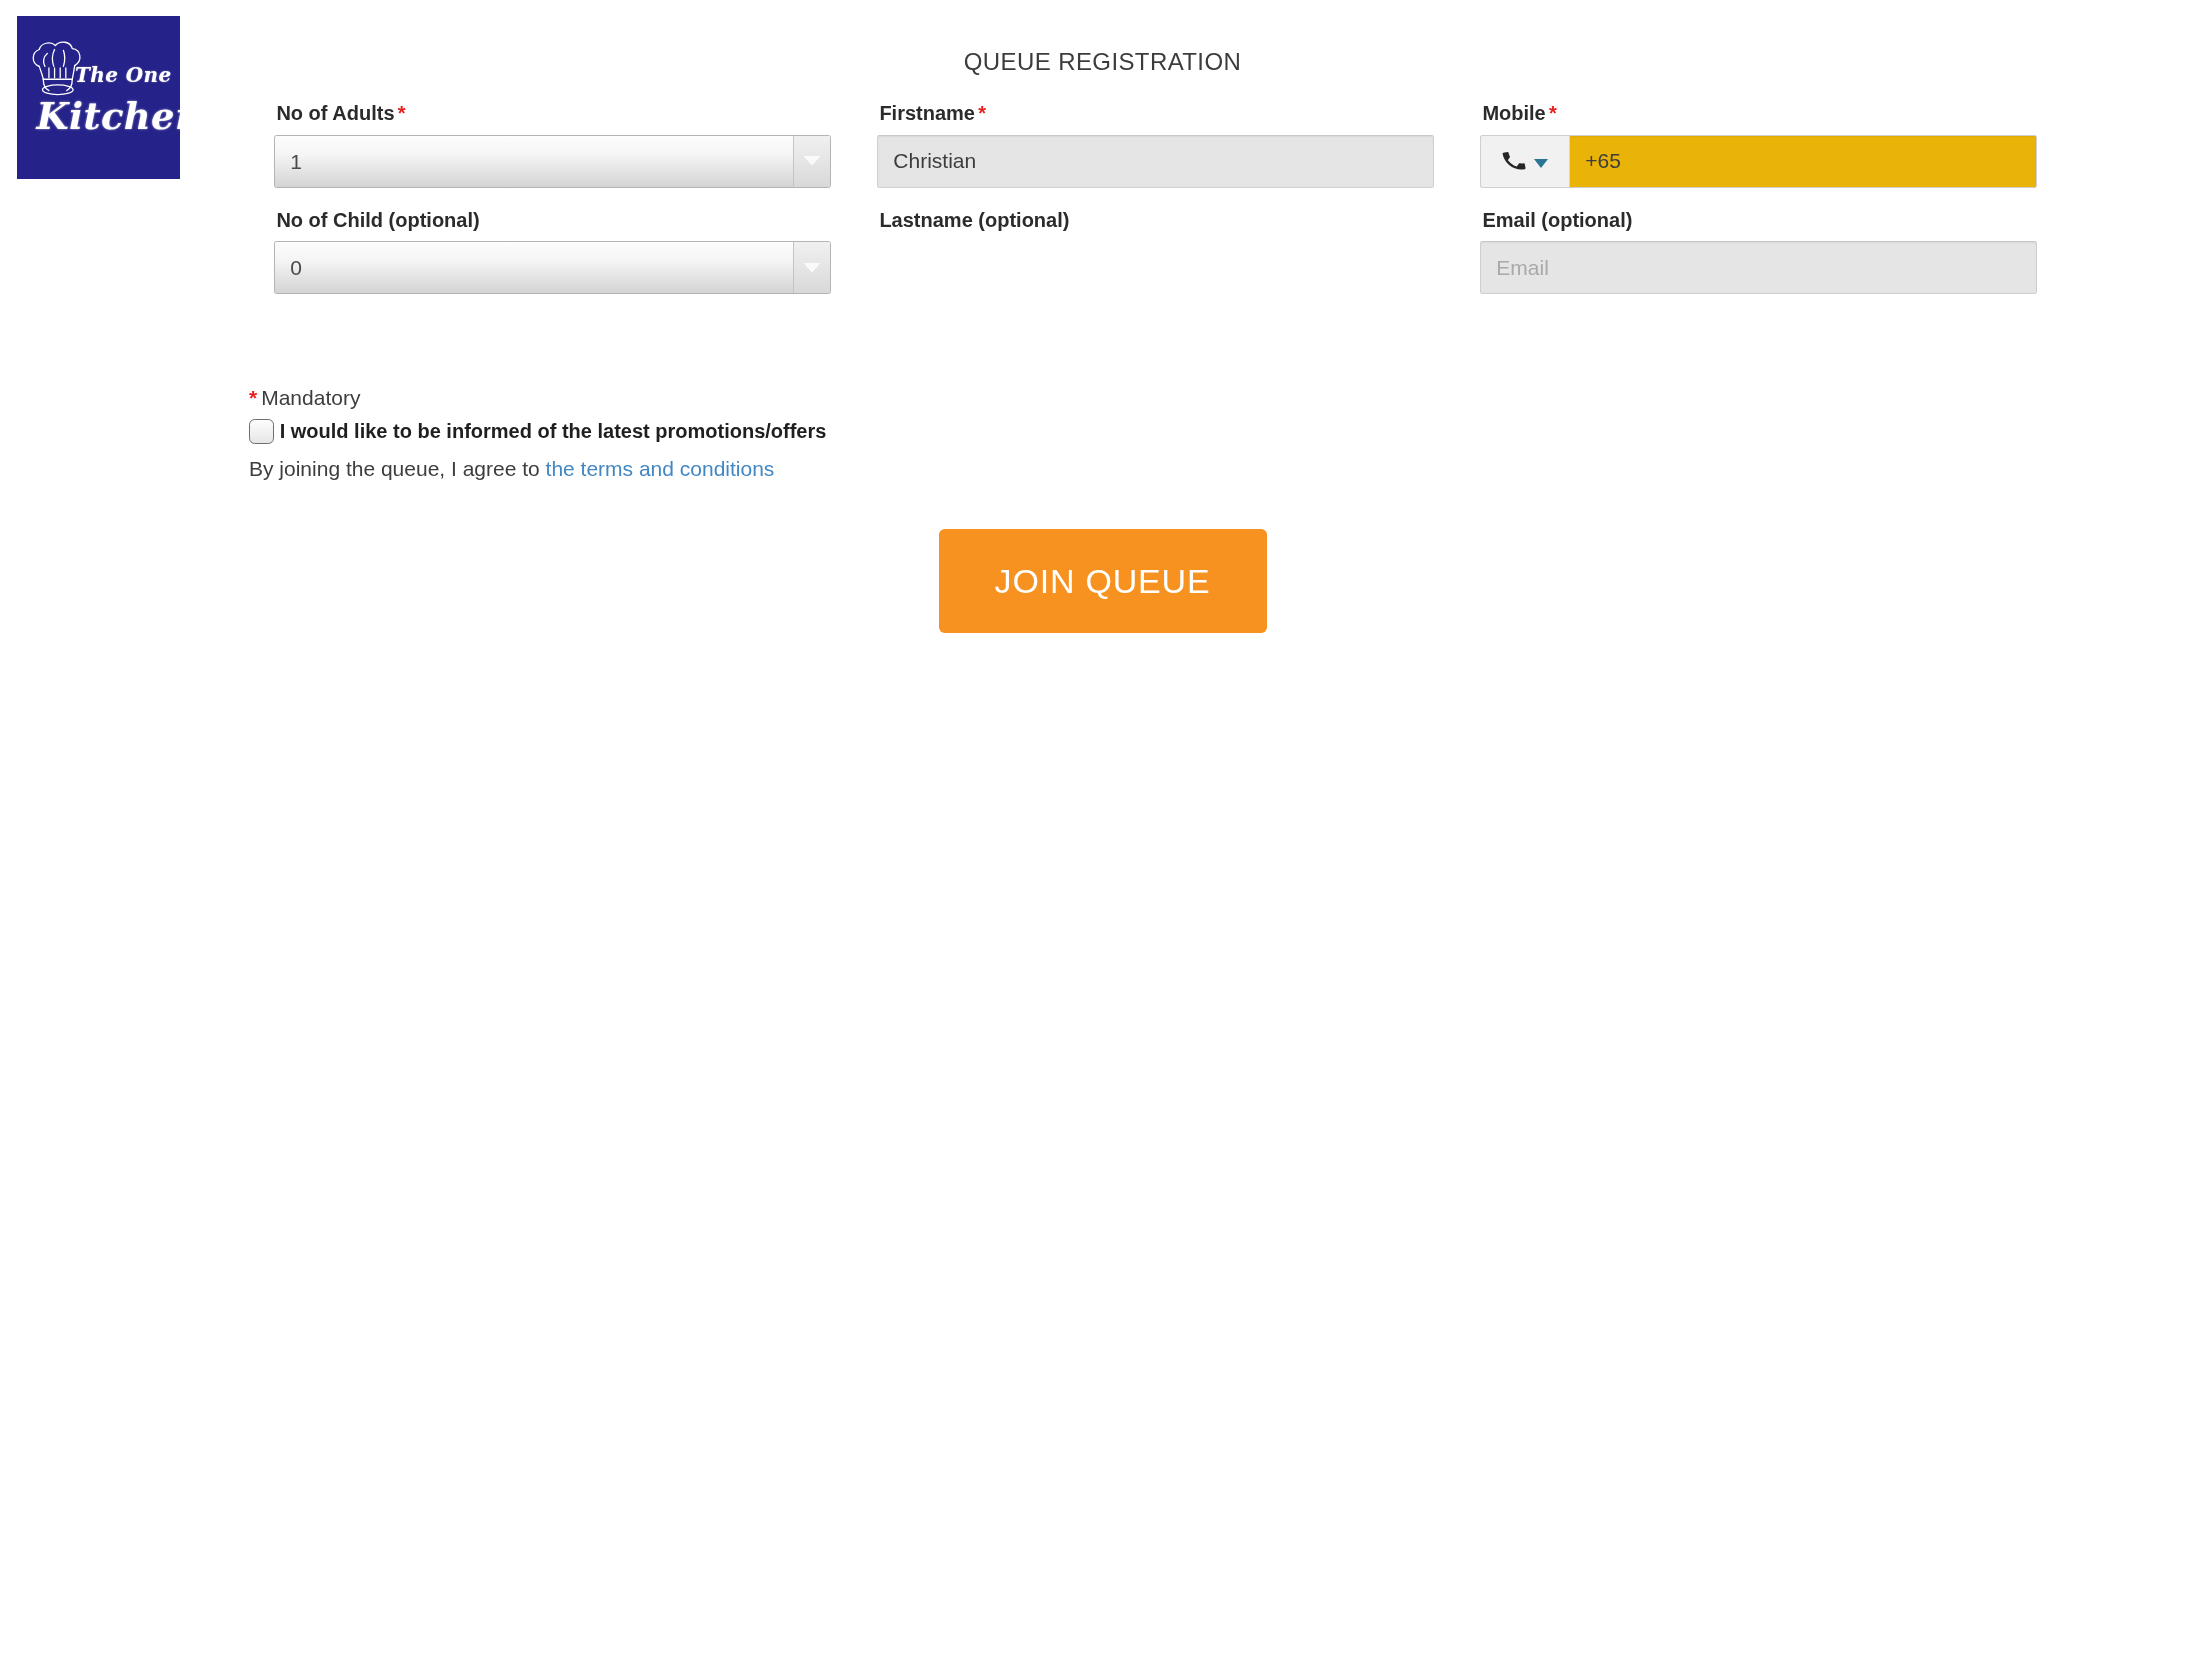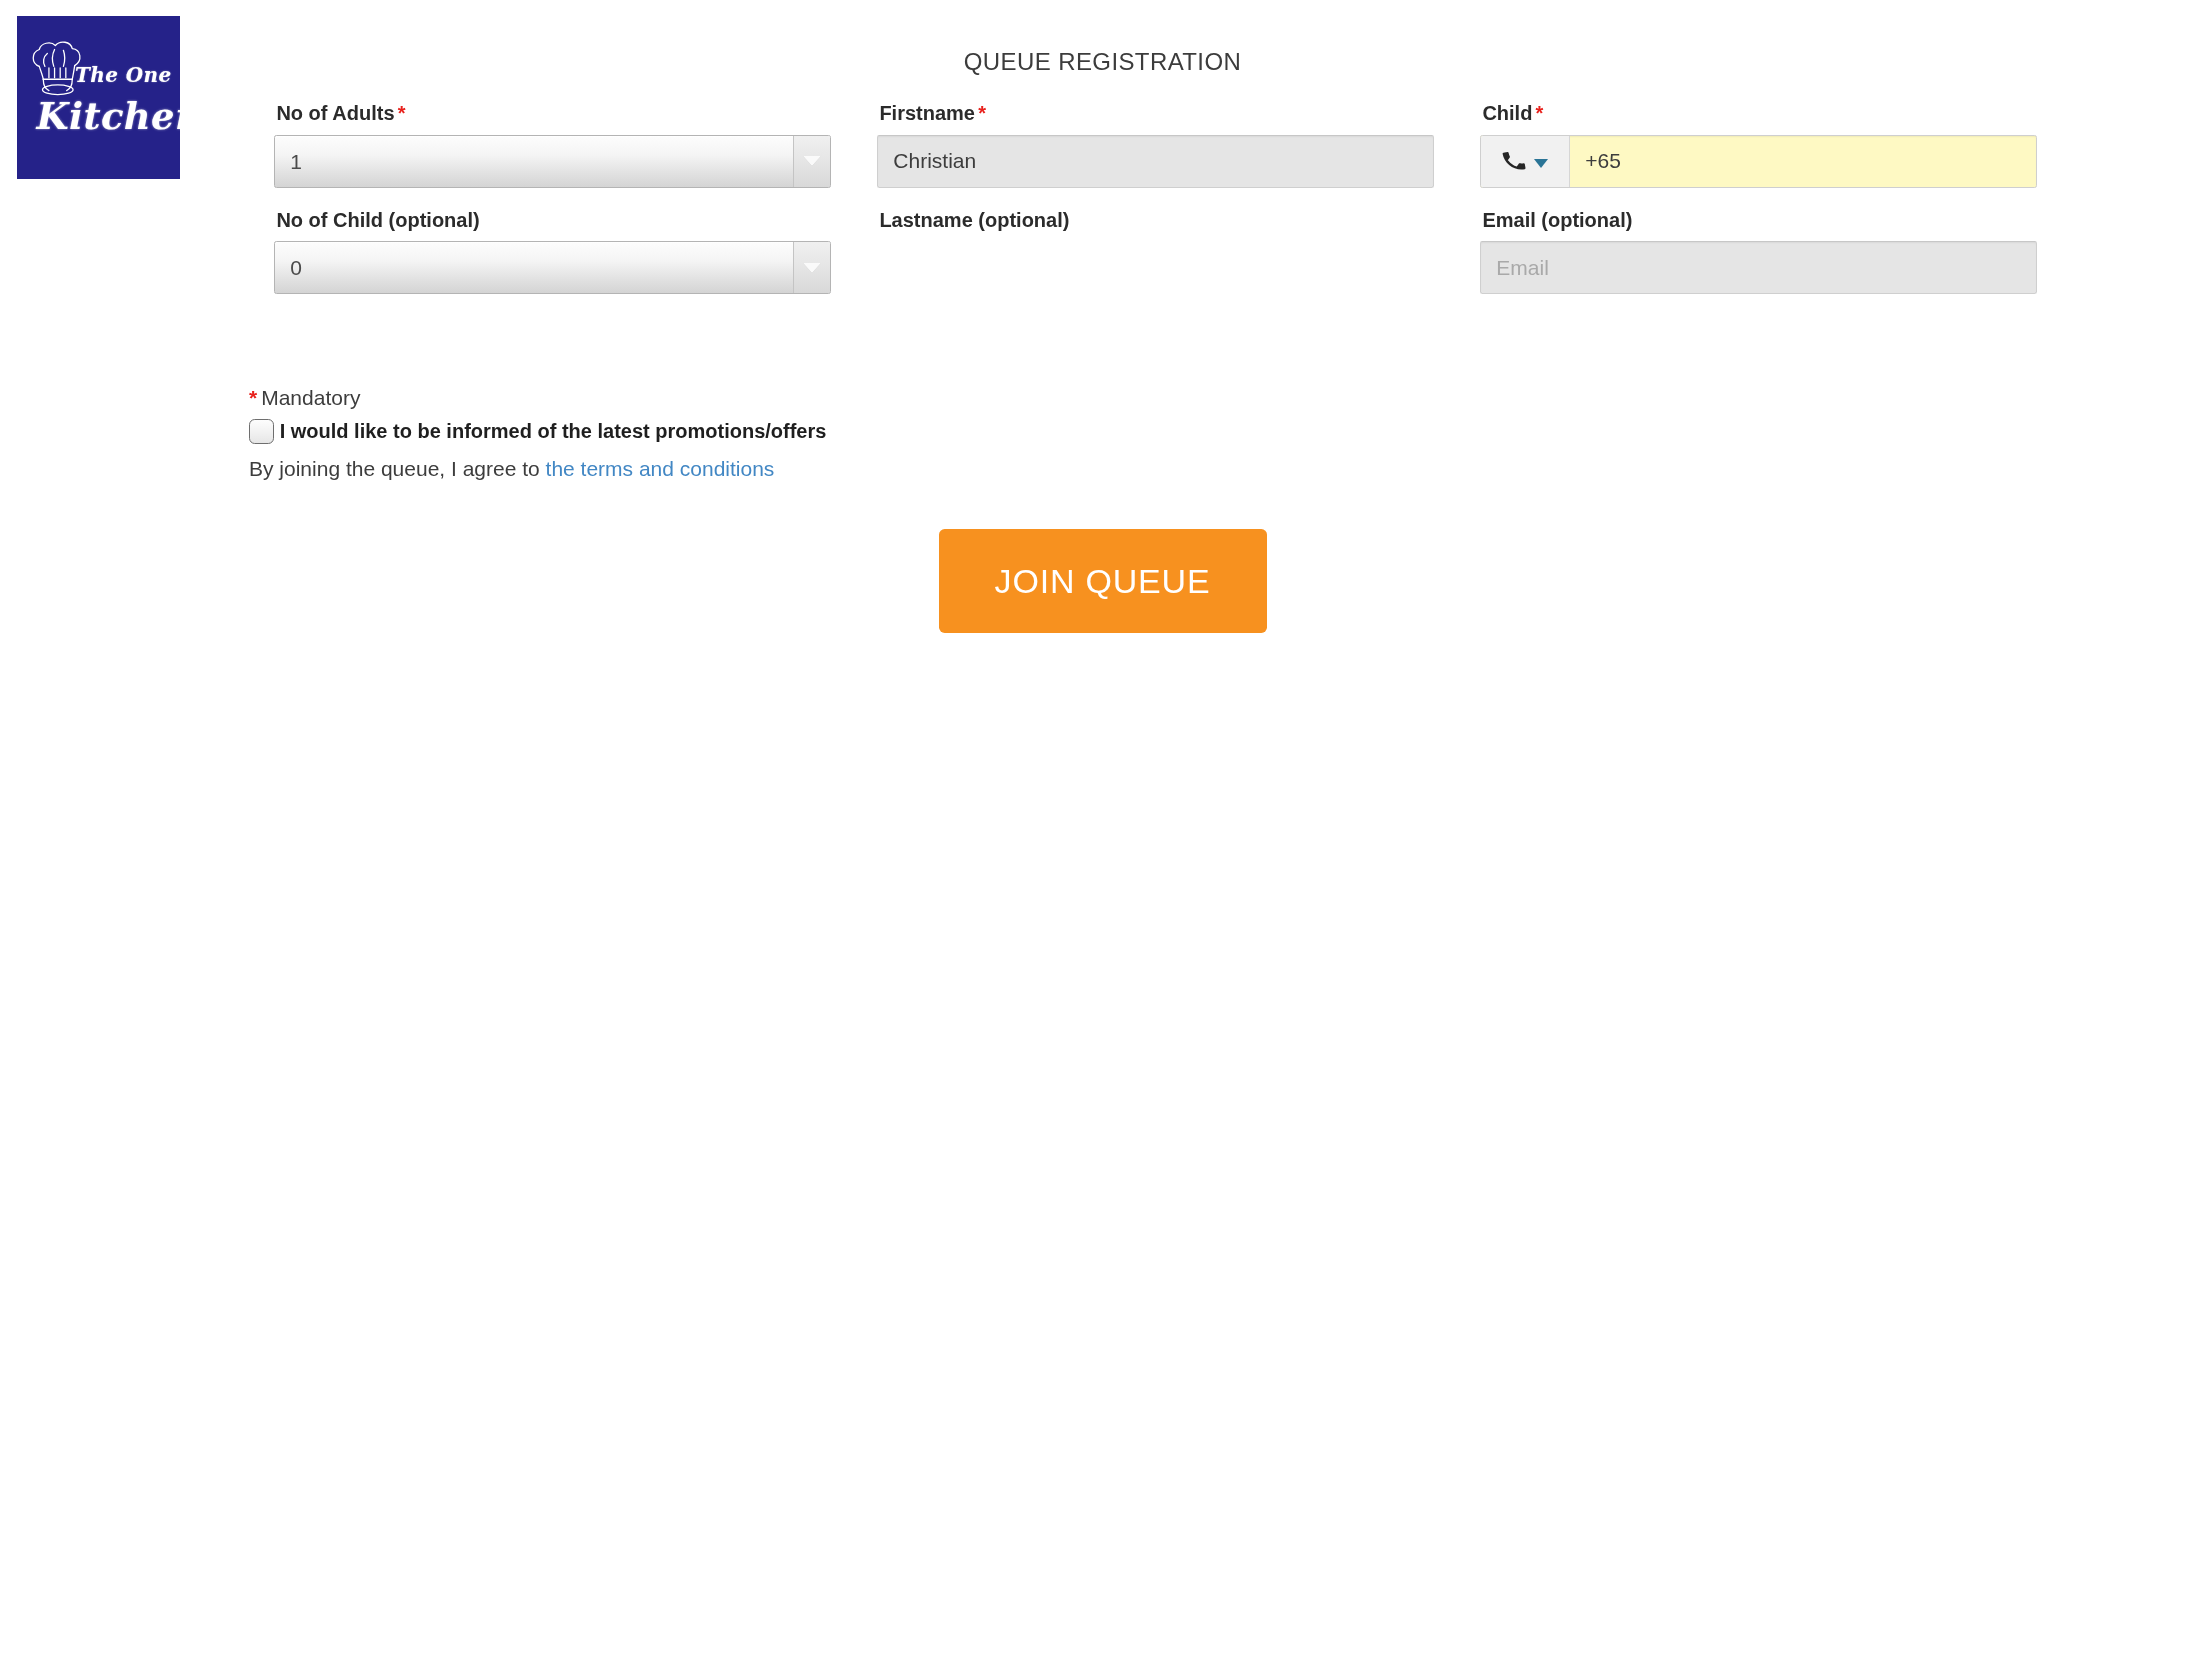--- a/index.html
+++ b/index.html
@@ -166,21 +166,21 @@
   }
   .text-input::placeholder { color: #a9a9a9; }
 
   
   .mobile-group {
     display: flex;
     width: 100%;
     height: 53px;
     border: 0.8px solid #cfcfcf;
     border-radius: 2.4px;
-    background: #fef9c3;
+    background: #eab308;
     box-shadow: inset 0 1.6px 2.4px -1.6px rgba(0,0,0,0.14);
     overflow: hidden;
   }
   .country-btn {
     width: 89px;
     height: 100%;
     background: #f1f1f1;
     border-right: 0.8px solid #d6d6d6;
     display: flex;
     align-items: center;
@@ -326,21 +326,21 @@
 
     <div class="field-col">
       <div class="field-label">
         <span>Firstname</span><span class="req-star">*</span>
       </div>
       <input class="text-input" type="text" value="Christian" style="">
     </div>
 
     <div class="field-col">
       <div class="field-label">
-        <span>Child</span><span class="req-star">*</span>
+        <span>Mobile</span><span class="req-star">*</span>
       </div>
       <div class="mobile-group">
         <div class="country-btn">
           <svg class="phone-icon" width="24" height="24" viewBox="0 0 24 24">
             <path d="M6.6 10.8c1.6 3.1 4.1 5.6 7.2 7.2l2.4-2.4c.3-.3.7-.4 1.1-.3 1.2.4 2.5.6 3.8.6.6 0 1 .4 1 1V21c0 .6-.4 1-1 1C10.6 22 2 13.4 2 3c0-.6.4-1 1-1h4.1c.6 0 1 .4 1 1 0 1.3.2 2.6.6 3.8.1.4 0 .8-.3 1.1l-2.4 2.4z" fill="#262626" transform="rotate(-10 12 12)"></path>
           </svg>
           <span class="tri-down-sm"></span>
         </div>
         <input class="mobile-input" type="text" value="+65" style="">
       </div>

